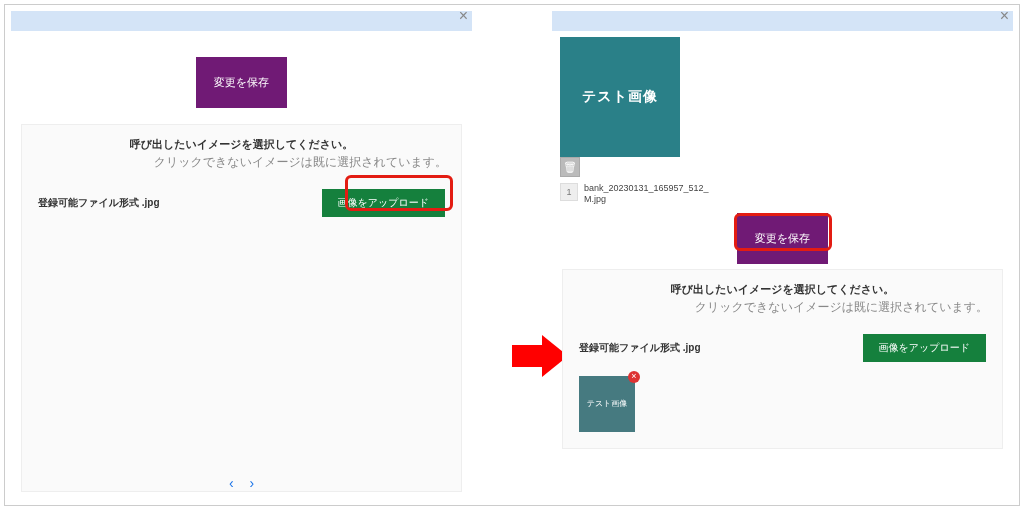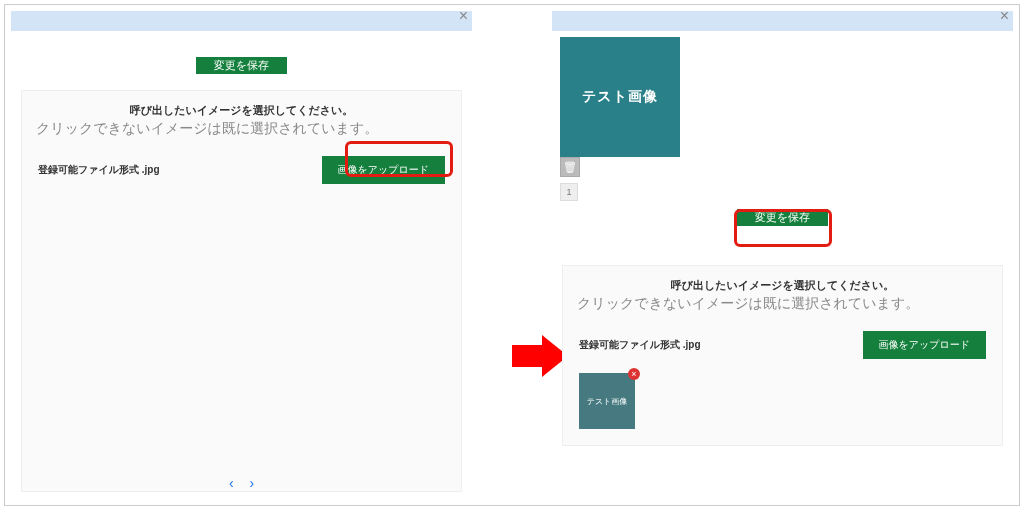--- a/index.html
+++ b/index.html
@@ -44,43 +44,43 @@
   .panel-body {
     flex: 1;
     position: relative;
     padding-top: 6px;
   }
 
   
   .save-btn {
     display: block;
     margin: 20px auto 10px;
-    background: #15803d;
+    background: #701a75;
     color: #fff;
     border: none;
-    padding: 1px 18px;
+    padding: 18px 18px;
     font-size: 11px;
     cursor: pointer;
   }
   .card {
     background: #fafafa;
     border: 1px solid #eee;
     margin: 6px 10px 7px 10px;
     padding: 12px 14px 16px;
     position: relative;
   }
   .card-title {
     text-align: center;
     font-size: 11px;
     font-weight: bold;
     color: #333;
   }
   .card-sub {
-    text-align: left;
-    font-size: 14px;
+    text-align: right;
+    font-size: 12px;
     color: #888;
     margin-top: 2px;
     margin-bottom: 14px;
   }
   .upload-row {
     display: flex;
     justify-content: space-between;
     align-items: center;
     padding: 4px 2px;
   }
@@ -291,20 +291,21 @@
       <span class="close-x">×</span>
     </div>
     <div class="panel-body">
 
       <div class="preview-img">テスト画像</div>
       <div class="trash-btn">
         <span>🗑</span>
       </div>
       <div class="filename-row">
         <div class="num-badge">1</div>
+        <div class="filename">bank_20230131_165957_512_M.jpg</div>
       </div>
 
       <div class="right-save-wrap">
         <button class="save-btn">変更を保存</button>
         <div class="red-hl save-btn-hl" style="top:0;"></div>
       </div>
 
       <div class="card">
         <div class="card-title">呼び出したいイメージを選択してください。</div>
         <div class="card-sub">クリックできないイメージは既に選択されています。</div>

